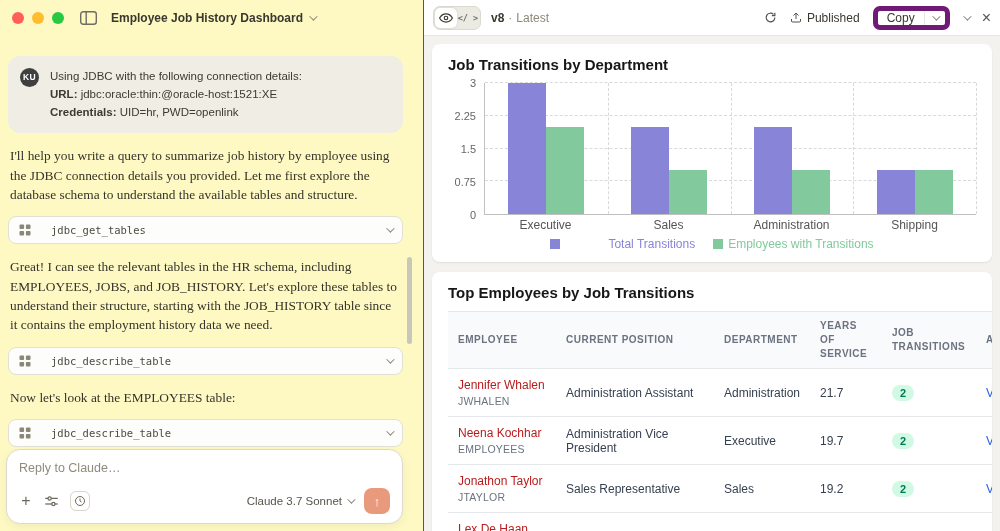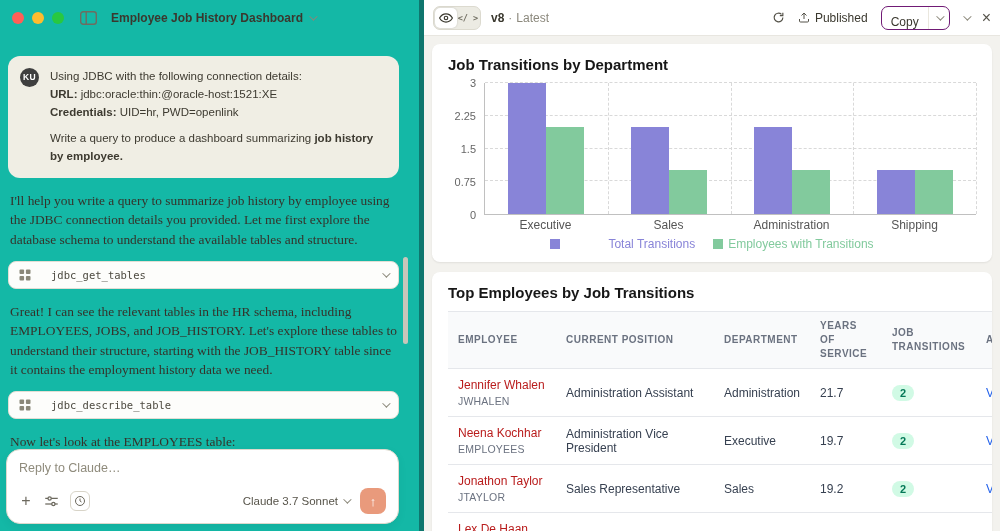--- a/index.html
+++ b/index.html
@@ -1,21 +1,21 @@
 <!DOCTYPE html>
 <html><head>
 <meta charset="utf-8">
 <style>
   * { margin:0; padding:0; box-sizing:border-box; }
   html,body { width:1000px; height:531px; overflow:hidden; }
   body { font-family:"Liberation Sans", sans-serif; background:#faf9f5; }
   .app { display:flex; width:1000px; height:531px; }
 
   
-  .left-pane { width:424px; min-width:424px; position:relative; background:#14b8a6; border-right:5px solid #0f766e; display:flex; flex-direction:column; }
+  .left-pane { width:424px; min-width:424px; position:relative; background:#fef9c3; border-right:1px solid #0f766e; display:flex; flex-direction:column; }
   .left-header { height:36px; display:flex; align-items:center; padding:0 12px; flex:none; }
   .traffic { display:flex; gap:8px; align-items:center; }
   .tl { width:12px; height:12px; border-radius:50%; }
   .tl.red{background:#ff5f57}.tl.yellow{background:#febc2e}.tl.green{background:#28c840}
   .sidebar-toggle { margin-left:16px; display:flex; align-items:center; }
   .conv-title { margin-left:14px; display:flex; align-items:center; gap:6px; font-size:12px; font-weight:700; color:#3a382e; }
   .chev-css { width:6px; height:6px; border-right:1.5px solid #8a8779; border-bottom:1.5px solid #8a8779; transform:rotate(45deg) translateY(-2px); display:inline-block; }
 
   .chat { flex:1; padding:20px 20px 0 8px; overflow:hidden; position:relative; }
   .user-msg { background:#f0eee4; border-radius:12px; padding:12px 14px; position:relative; font-size:11.5px; line-height:1.55; color:#3d3a30; }
@@ -44,21 +44,21 @@
   .artifact-header { height:36px; background:#fff; border-bottom:1px solid #e8e6e0; display:flex; align-items:center; padding:0 9px; gap:10px; flex:none; }
   .seg { display:flex; align-items:center; background:#ecebe3; border:1px solid #dcdacf; border-radius:7px; padding:1px; height:24px; }
   .seg-item { height:20px; width:22px; display:flex; align-items:center; justify-content:center; border-radius:5px; color:#6e6b5f; }
   .seg-item.active { background:#fff; box-shadow:0 0 2px rgba(0,0,0,.18); color:#3a382e; }
   .code-txt { font-size:8.5px; font-weight:700; font-family:"DejaVu Sans Mono", monospace; }
   .version { font-size:12px; color:#8b887c; display:flex; gap:4px; align-items:center; }
   .version .v { color:#3a382e; font-weight:600; }
   .header-right { margin-left:auto; display:flex; align-items:center; gap:13px; }
   .hdr-icon { color:#55534a; display:flex; align-items:center; }
   .published { display:flex; align-items:center; gap:5px; font-size:12px; color:#3a382e; }
-  .copy-btn { display:flex; align-items:flex-end; border:1px solid #701a75; border-radius:7px; height:24px; background:#fff; }
+  .copy-btn { display:flex; align-items:center; border:5px solid #701a75; border-radius:7px; height:24px; background:#fff; }
   .copy-label { padding:0 9px; font-size:12px; color:#3a382e; }
   .copy-chev { padding:0 7px; height:100%; display:flex; align-items:center; border-left:1px solid #eae7de; }
   .close-btn { font-size:16px; color:#55534a; line-height:1; }
 
   .artifact-body { flex:1; padding:8px; overflow:hidden; }
   .card { background:#fff; border-radius:8px; box-shadow:0 1px 2px rgba(0,0,0,.08); }
   .chart-card { padding:12px 16px 10px; margin-bottom:10px; }
   .card-title { font-size:15px; font-weight:700; color:#171717; }
   .chart-wrap { display:flex; margin-top:10px; height:132px; }
   .y-axis { width:36px; position:relative; flex:none; }
@@ -110,21 +110,20 @@
       </span>
     </div>
 
     <div class="chat">
       <div class="user-msg">
         <div class="avatar">KU</div>
         <div class="user-body">
           <div>Using JDBC with the following connection details:</div>
           <div><b>URL:</b><span> jdbc:oracle:thin:@oracle-host:1521:XE</span></div>
           <div><b>Credentials:</b><span> UID=hr, PWD=openlink</span></div>
-          <div class="req"><span>Write a query to produce a dashboard summarizing </span><b>job history by employee.</b></div>
         </div>
       </div>
 
       <p class="assistant-text">I'll help you write a query to summarize job history by employee using the JDBC connection details you provided. Let me first explore the database schema to understand the available tables and structure.</p>
 
       <div class="tool-chip">
         <span class="icon-btn">
           <svg width="12" height="12" viewBox="0 0 12 12" fill="#8a8779">
               <rect x="0.5" y="0.5" width="4.6" height="4.6" rx="1"></rect>
               <rect x="6.9" y="0.5" width="4.6" height="4.6" rx="1"></rect>

